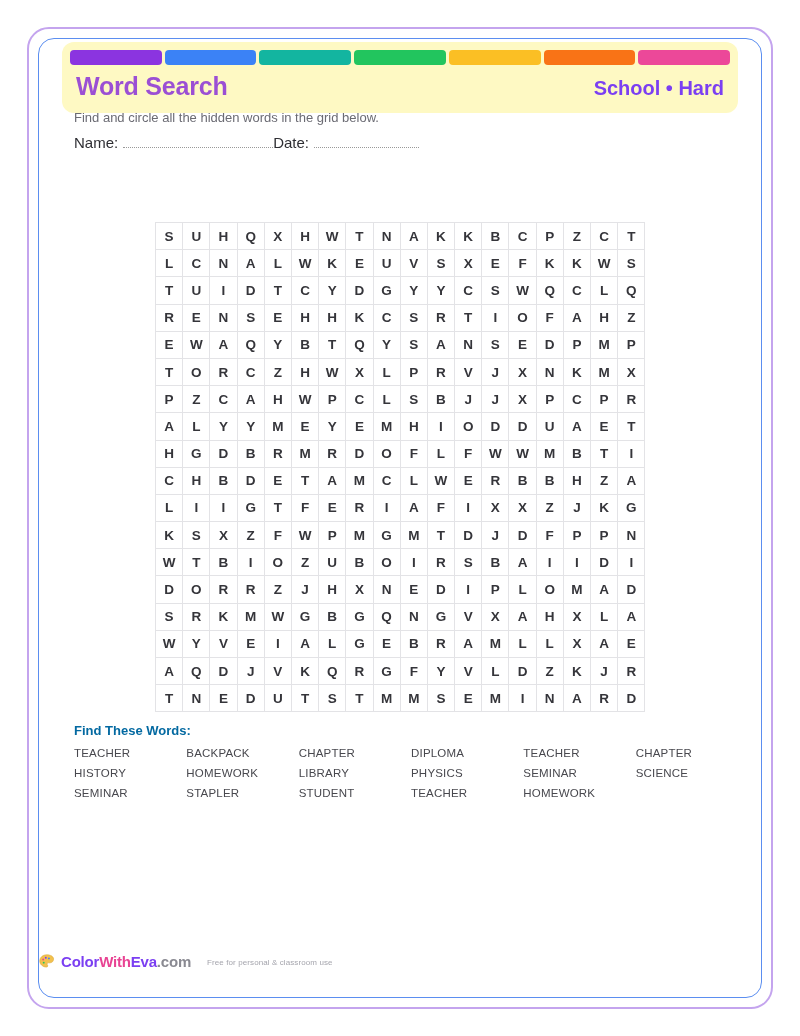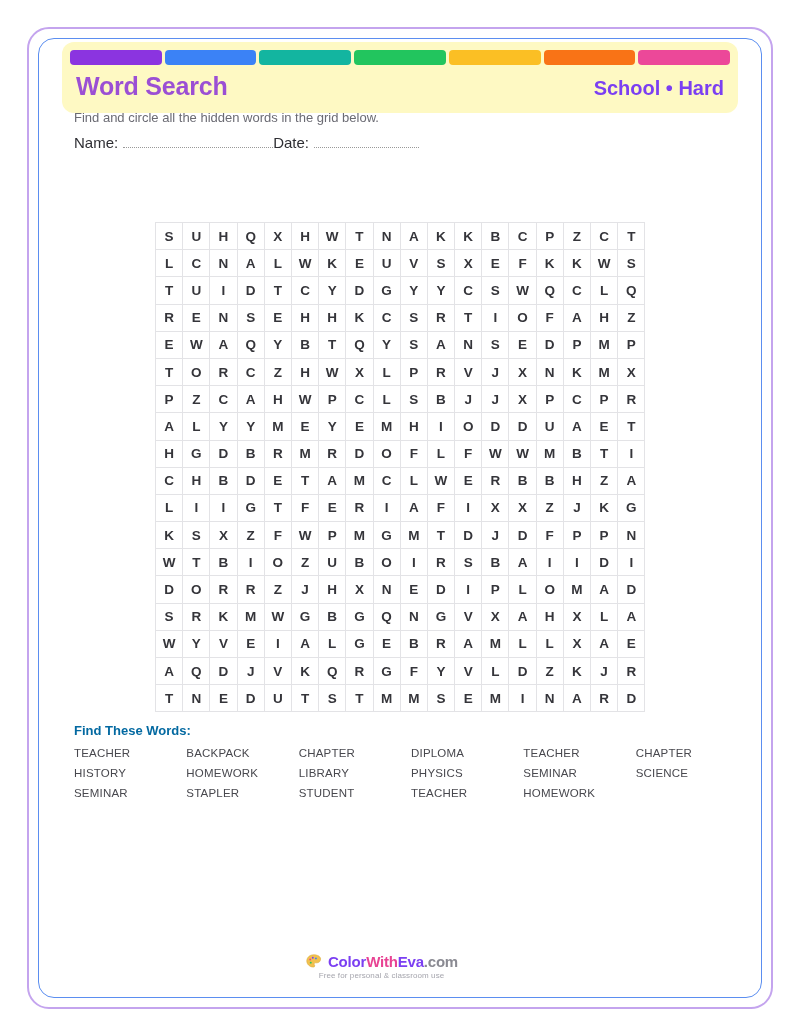--- a/index.html
+++ b/index.html
@@ -145,21 +145,21 @@
     color: #48484e;
     letter-spacing: 0.2px;
   }
 
   
   .footer {
     position: absolute;
     left: 0; top: 915px;
     width: 687px;
     display: flex;
-    flex-direction: column;
+    flex-direction: row;
     align-items: center;
   }
   .brand-row {
     display: flex;
     align-items: center;
     gap: 6px;
   }
   .palette-icon { width: 17px; height: 17px; display: block; }
   .brand-text {
     font-size: 15px;
@@ -168,20 +168,21 @@
   }
   .b-color { color: #7b3ff2; }
   .b-with  { color: #e84393; }
   .b-eva   { color: #7b3ff2; }
   .b-com   { color: #8a8a92; }
   .footer-tag {
     font-size: 8px;
     color: #a5a5ad;
     margin-top: 1px;
     letter-spacing: 0.1px;
+    margin-left: 16px;
   }
 </style>
 </head>
 <body>
 
 <div class="outer-frame"></div>
 <div class="inner-frame"></div>
 
 <div class="sheet">
 

